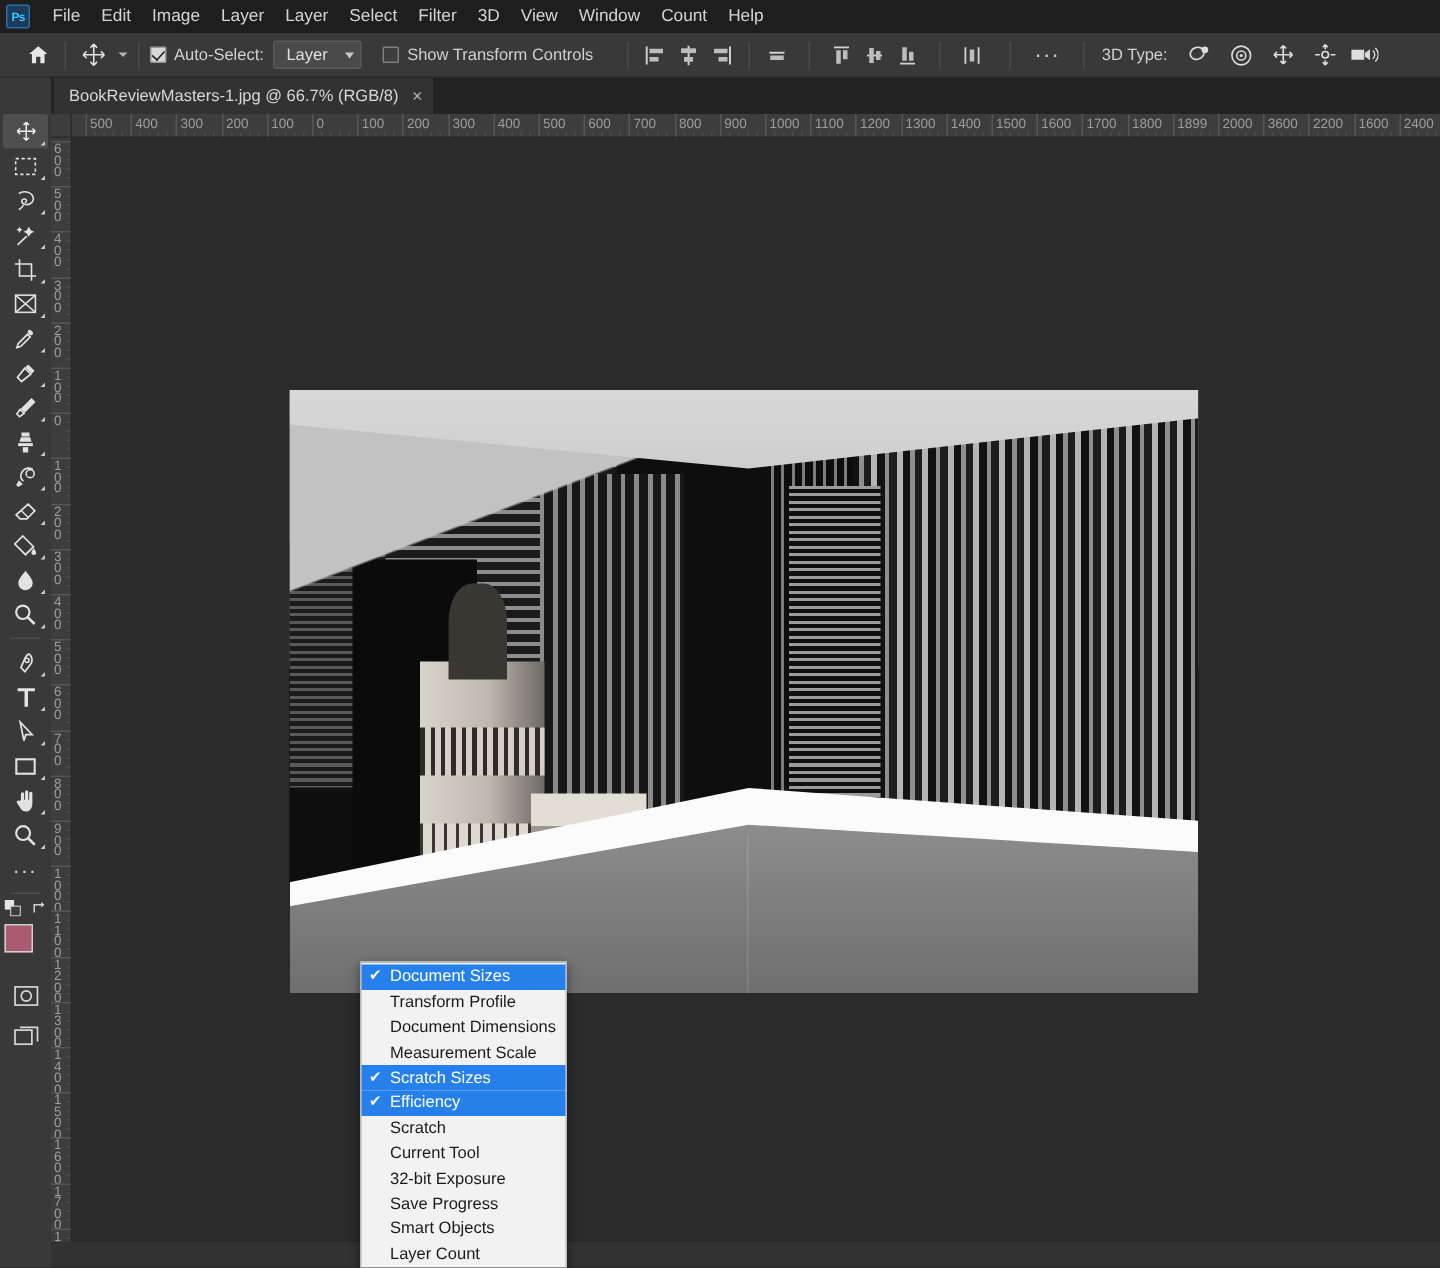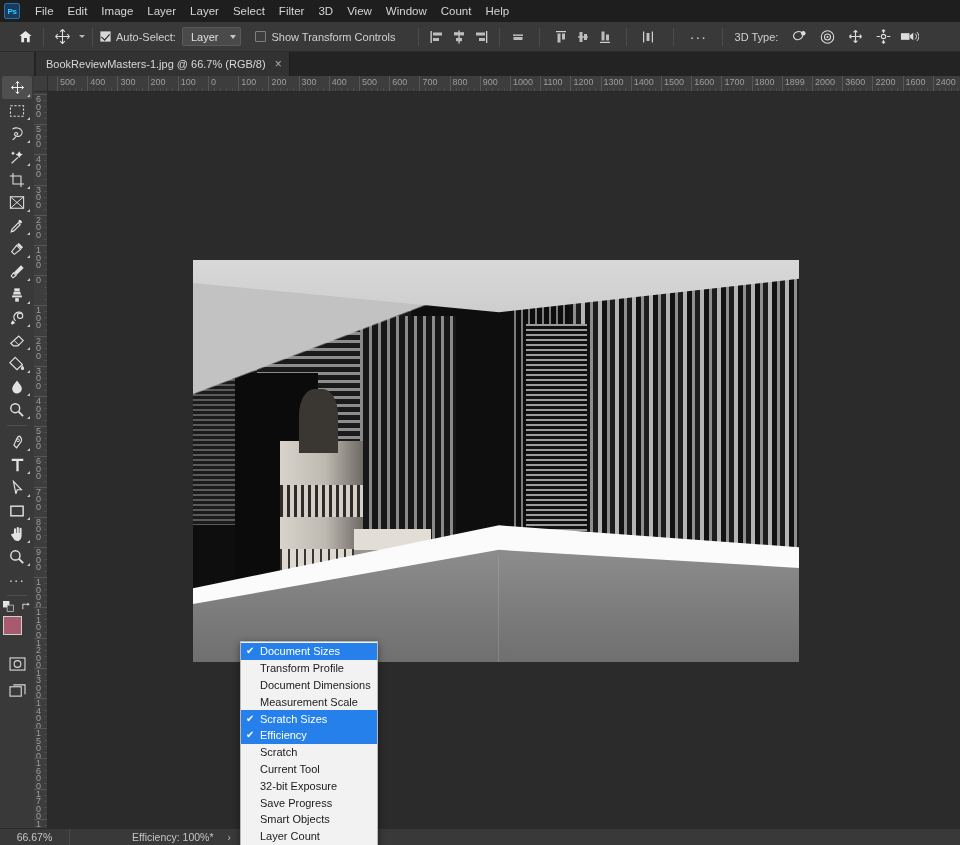--- a/index.html
+++ b/index.html
@@ -939,25 +939,20 @@
         </div>
         <div class="corner-wedge"></div>
         <div class="ceiling"></div>
         <div class="parapet-white"></div>
         <div class="parapet-inner"></div>
         <div class="parapet-seam"></div>
       </div>
     </div>
   </div>
 
-  <div class="statusbar">
-    <div class="sb-zoom">66.67%</div>
-    <div class="sb-info">Efficiency: 100%*</div>
-    <div class="sb-arrow">›</div>
-  </div>
 
   <div class="ctxmenu" id="ctxmenu">
       <div class="ctx-item sel">
         <span class="ctx-check">✔</span>
         <span>Document Sizes</span>
       </div>
       <div class="ctx-item">
         <span>Transform Profile</span>
       </div>
       <div class="ctx-item">

